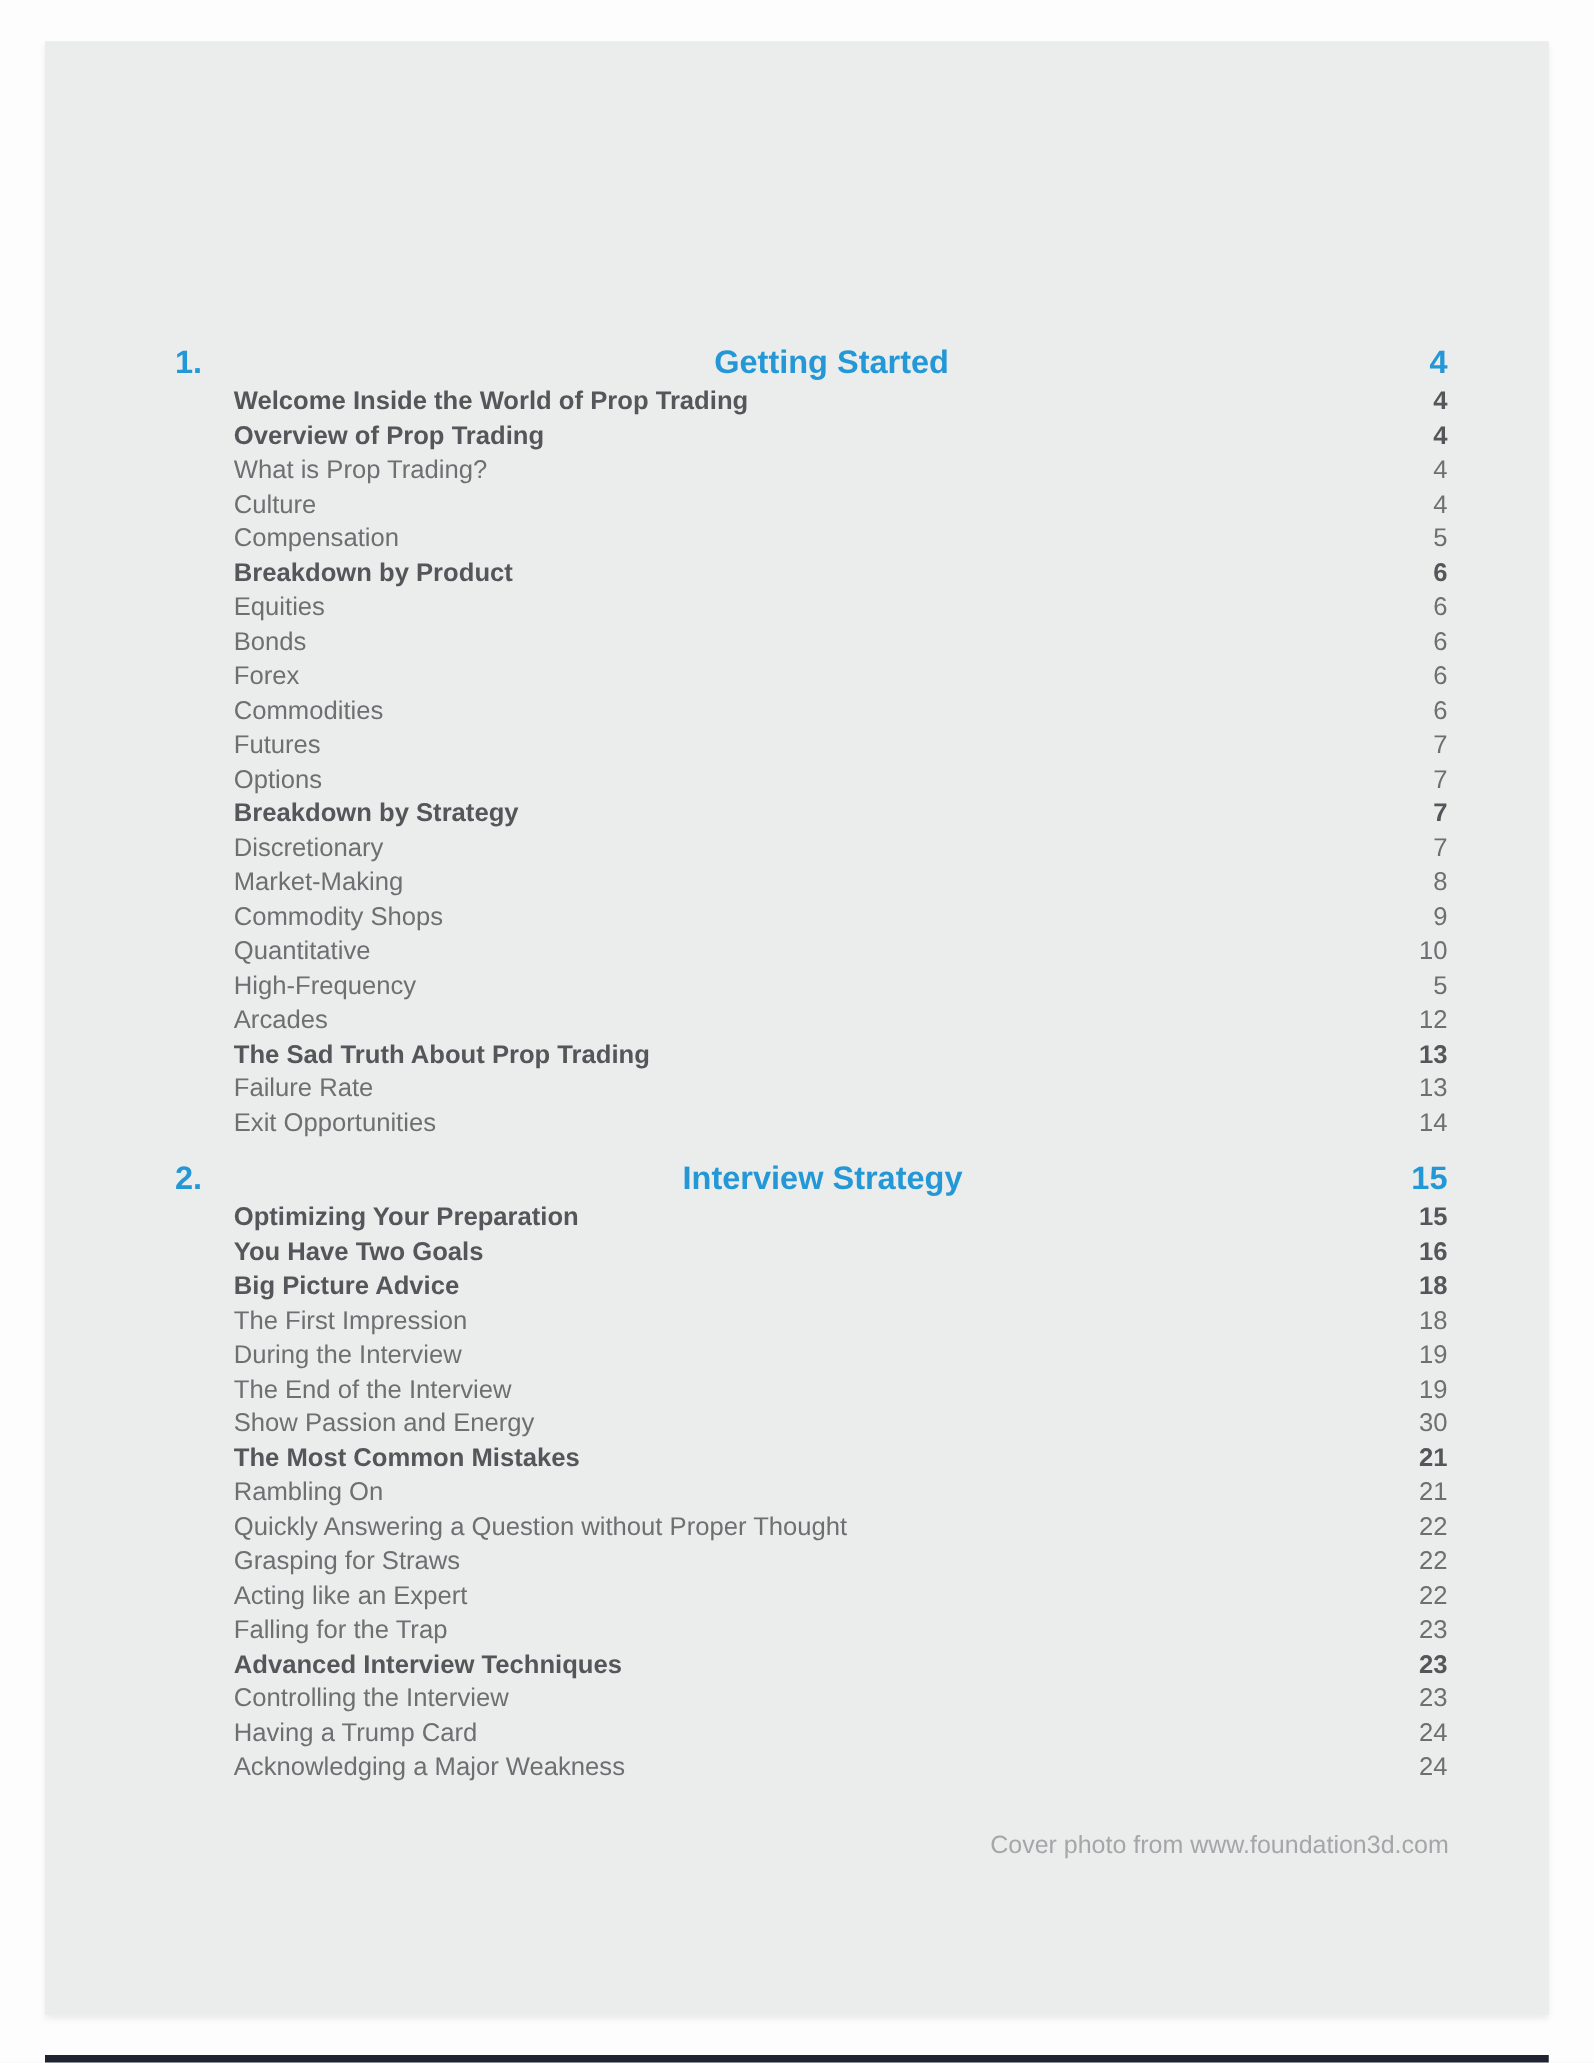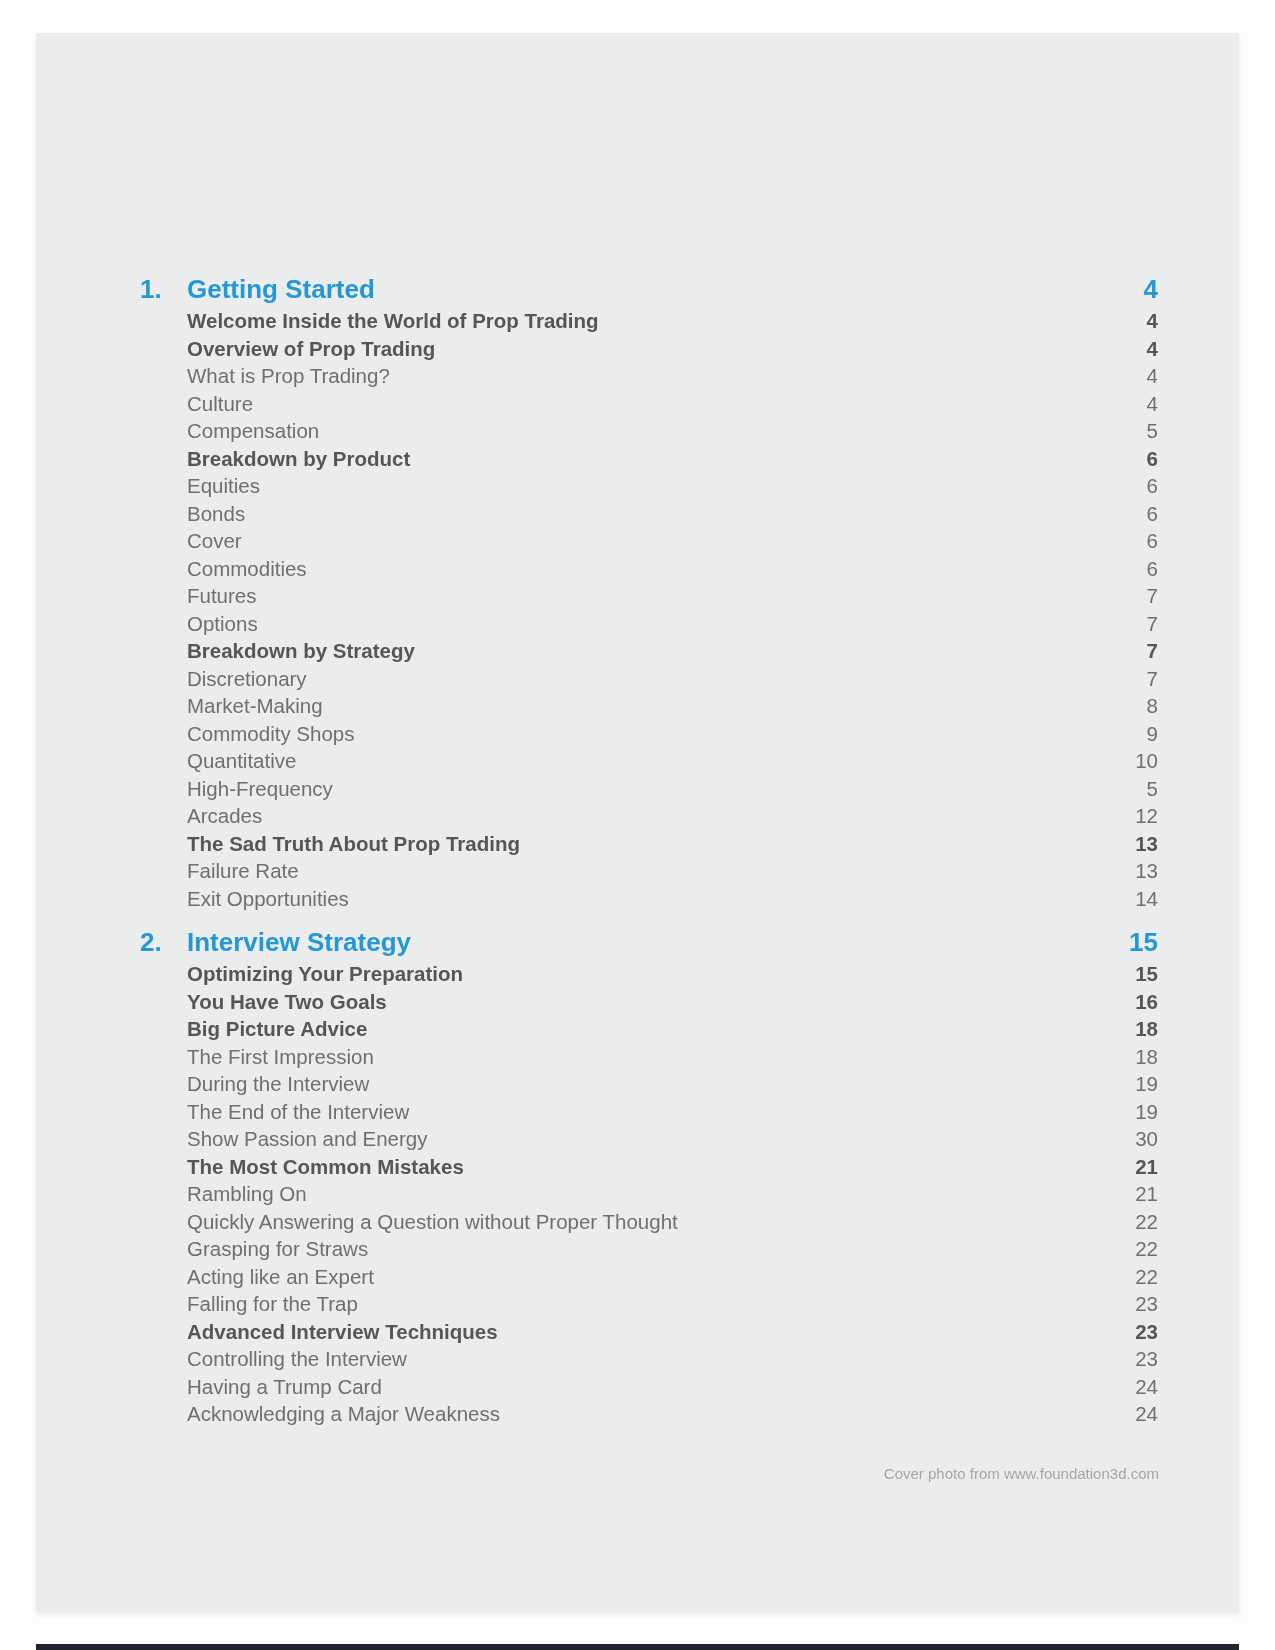--- a/index.html
+++ b/index.html
@@ -43,20 +43,21 @@
     color: #2498d6;
     line-height: 36px;
     cursor: pointer;
   }
   .section-header .sec-num {
     width: 47px;
     flex: 0 0 47px;
   }
   .section-header .sec-label {
     flex: 1 1 auto;
+    text-align: center;
   }
   .section-header .sec-page {
     flex: 0 0 auto;
     text-align: right;
   }
   .section-block + .section-block {
     margin-top: 12px;
   }
   .entry-row {
     display: flex;
@@ -75,21 +76,21 @@
     flex: 1 1 auto;
   }
   .entry-row .entry-page {
     flex: 0 0 auto;
     text-align: right;
   }
   .footer-credit {
     position: absolute;
     top: 1432px;
     right: 80px;
-    font-size: 15px;
+    font-size: 20px;
     color: #a5a6a8;
   }
   .next-page-edge {
     position: absolute;
     left: 36px;
     bottom: 0;
     width: 1203px;
     height: 6px;
     background: #1f2430;
   }
@@ -131,21 +132,21 @@
         </div>
         <div class="entry-row">
           <span class="entry-label">Equities</span>
           <span class="entry-page">6</span>
         </div>
         <div class="entry-row">
           <span class="entry-label">Bonds</span>
           <span class="entry-page">6</span>
         </div>
         <div class="entry-row">
-          <span class="entry-label">Cover</span>
+          <span class="entry-label">Forex</span>
           <span class="entry-page">6</span>
         </div>
         <div class="entry-row">
           <span class="entry-label">Commodities</span>
           <span class="entry-page">6</span>
         </div>
         <div class="entry-row">
           <span class="entry-label">Futures</span>
           <span class="entry-page">7</span>
         </div>

